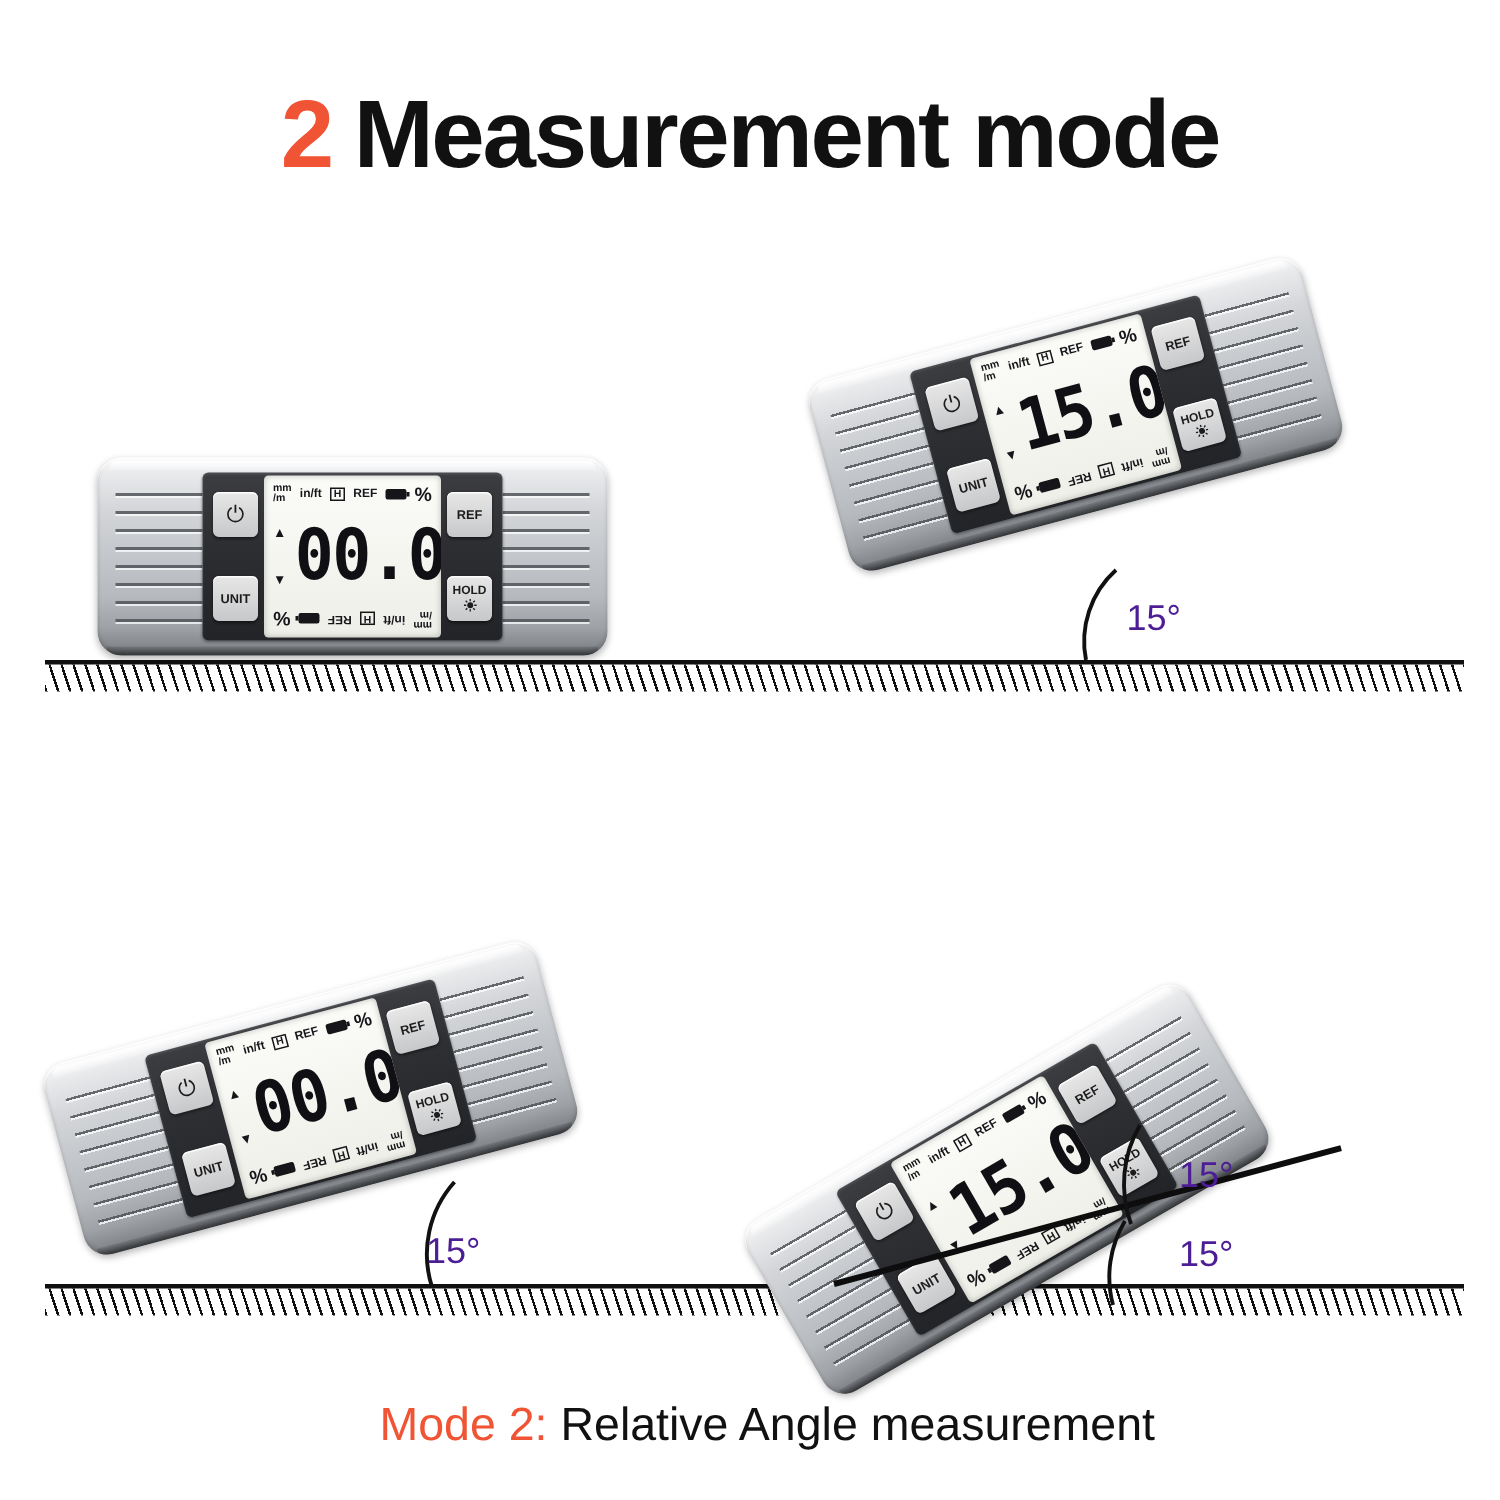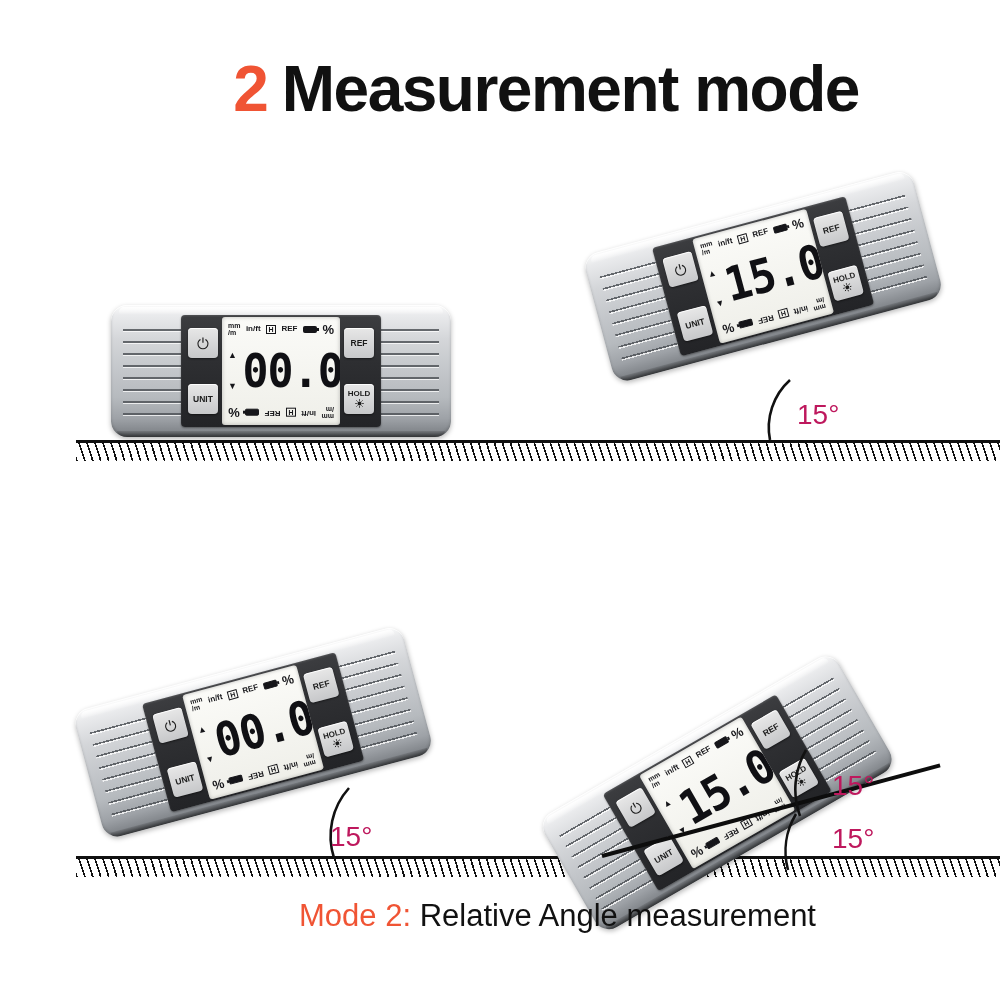--- a/index.html
+++ b/index.html
@@ -8,21 +8,20 @@
     width: 1000px; height: 1000px;
     background: #ffffff;
     font-family: "Liberation Sans", sans-serif;
     overflow: hidden;
   }
 
   #stage {
     position: relative;
     width: 892px; height: 1000px;
     background: #fff;
-    margin-left: 46px;
   }
 
   
   .title-row {
     position: absolute;
     top: 52px; left: 0; width: 1000px;
     text-align: center;
     white-space: nowrap;
   }
   .title-num {
@@ -249,22 +248,22 @@
     color: #101014;
     line-height: 0.92;
     transform: scaleX(0.92);
   }
 
   
   .arc { position: absolute; }
   .arc svg { display: block; overflow: visible; }
   .deg-label {
     position: absolute;
-    font-size: 28px;
-    color: #be185d;
+    font-size: 24px;
+    color: #4c1d95;
     white-space: nowrap;
   }
   .ref-line {
     position: absolute;
     height: 4px;
     background: #0d0d0d;
     transform-origin: left center;
   }
 </style>
 </head>
@@ -555,18 +554,18 @@
   </div>
   <div class="deg-label" style="left:786px; top:770px;">15°</div>
 
   <div class="arc" style="left:700px; top:812px;">
     <svg width="64" height="62">
         <path d="M 50 2 A 72 72 0 0 0 42 58" fill="none" stroke="#111" stroke-width="2.6"></path>
       </svg>
   </div>
   <div class="deg-label" style="left:786px; top:823px;">15°</div>
 
-  <div class="caption" style="top:898px;padding-left:23px;">
+  <div class="caption" style="top:932px;padding-left:23px;">
     <span class="mode">Mode 2:</span>
     <span class="desc">Relative Angle measurement</span>
   </div>
 
 </div>
 
 </body></html>

